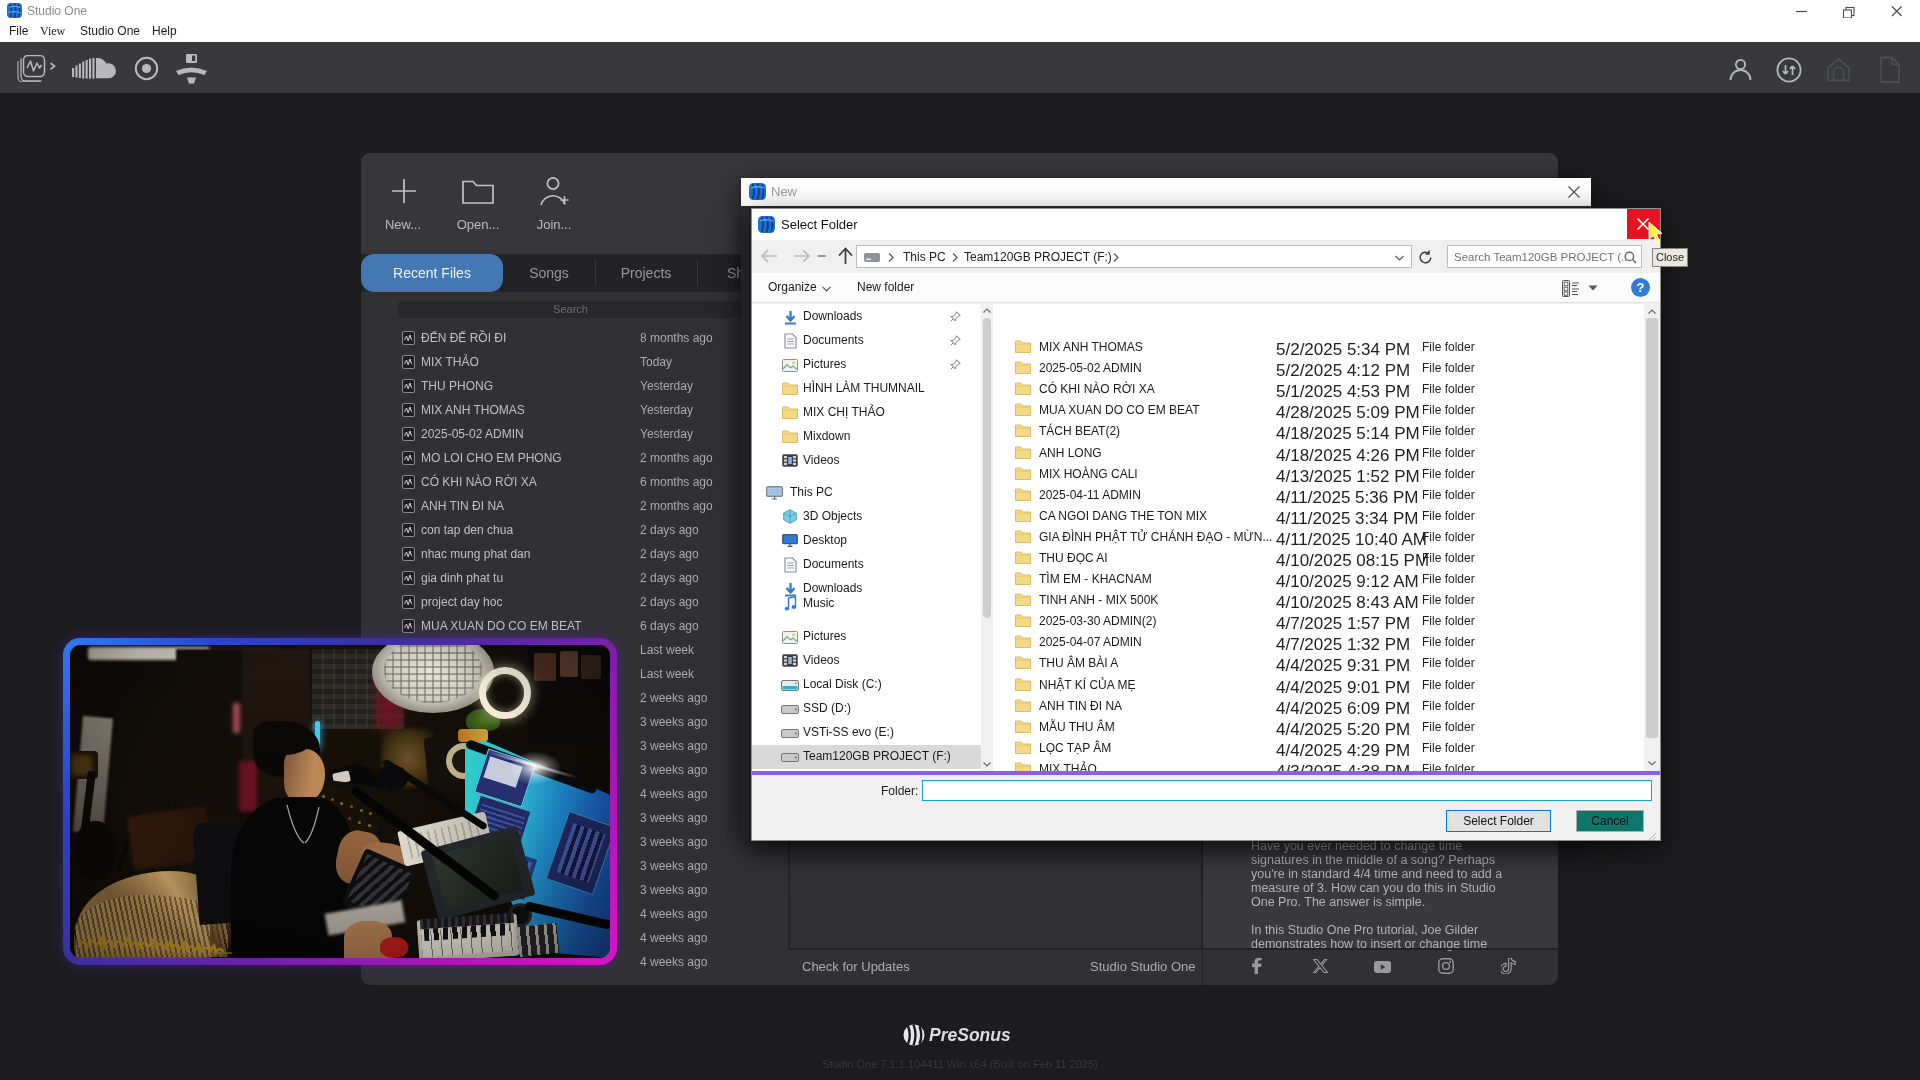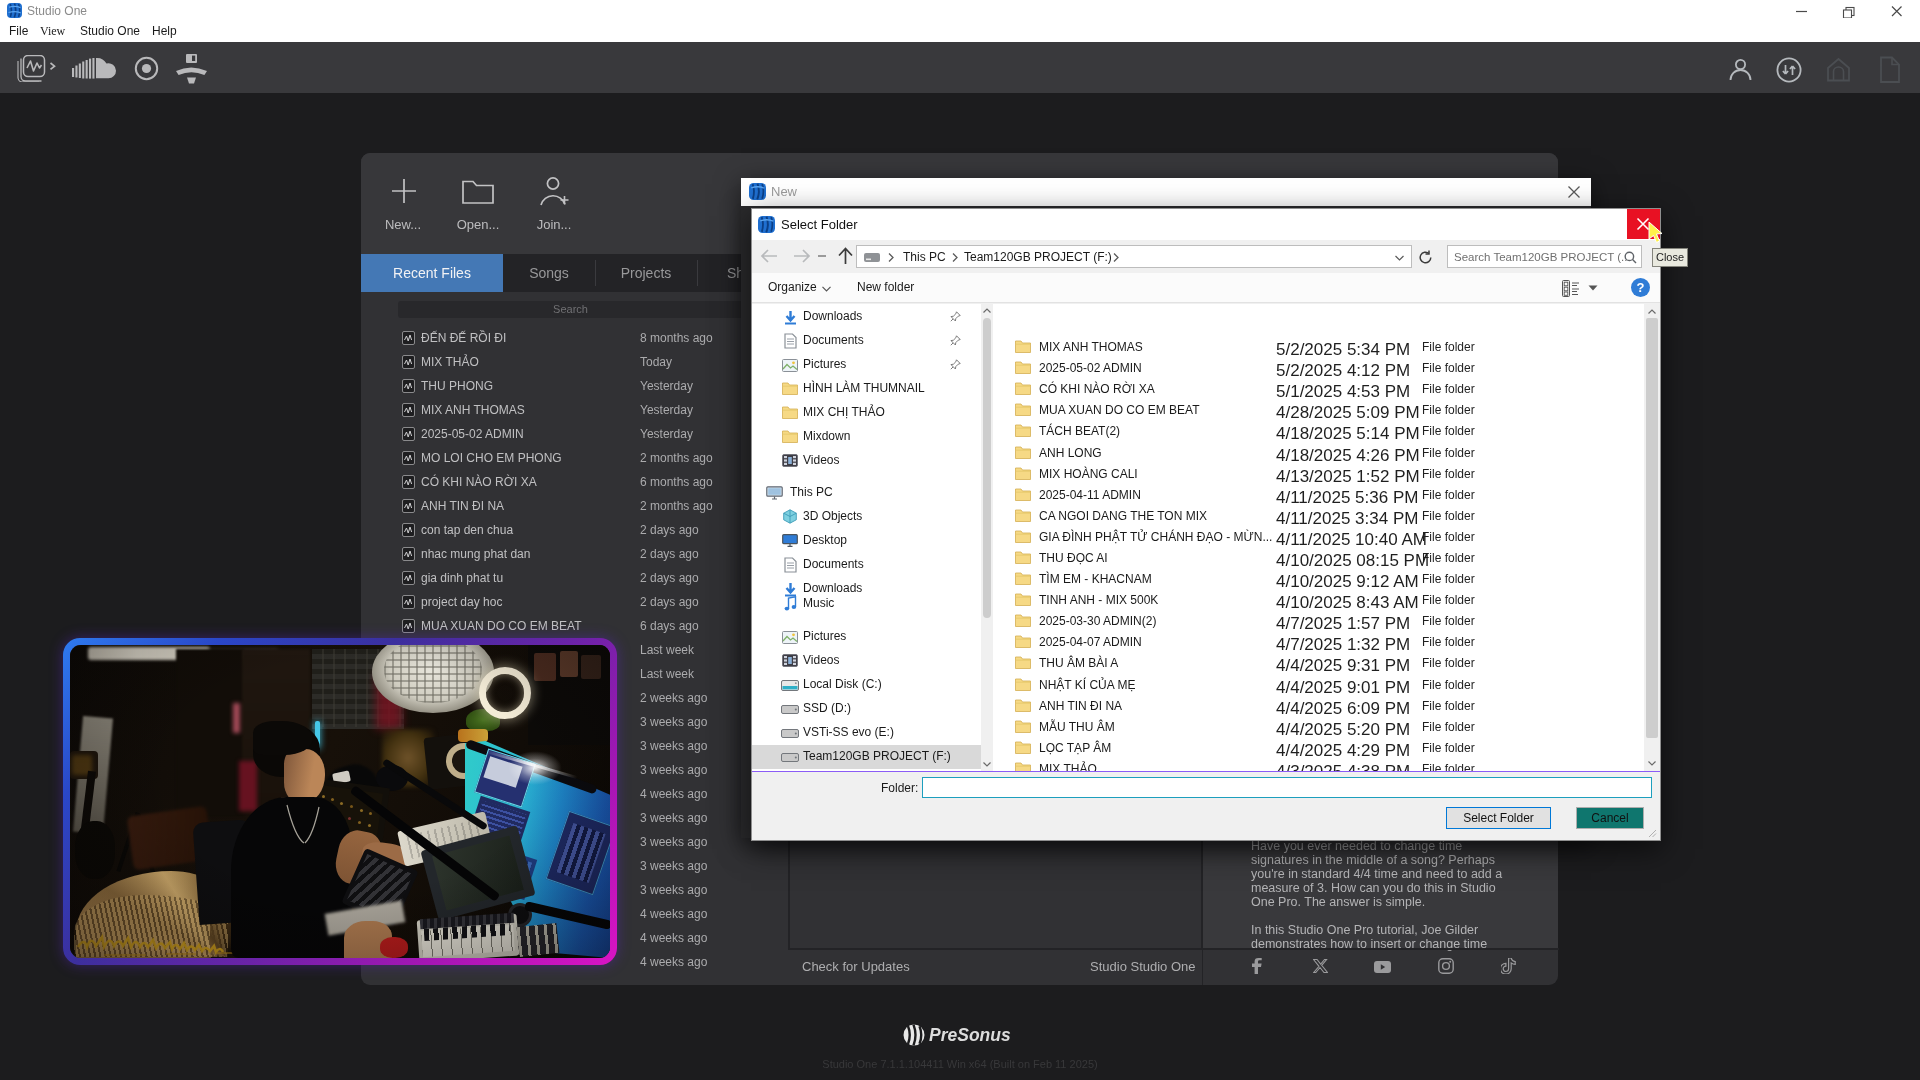--- a/index.html
+++ b/index.html
@@ -10,21 +10,21 @@
 #menubar  { position:absolute; left:0; top:21px; width:1920px; height:21px; background:#ffffff; }
 #toolbar  { position:absolute; left:0; top:42px; width:1920px; height:51px; background:#39393c; }
 .menuitem { position:absolute; top:3px; font-size:12px; color:#1b1b1b; }
 
 #panel { position:absolute; left:361px; top:153px; width:1197px; height:832px;
   background:#313134; border-radius:9px; }
 #panhead { position:absolute; left:0; top:0; width:1197px; height:101px;
   background:#37373a; border-radius:9px 9px 0 0; }
 #tabrow { position:absolute; left:0; top:101px; width:1197px; height:38px; background:#232326; }
 .tab { position:absolute; top:0; height:38px; line-height:38px; text-align:center;
-  font-size:14px; color:#98989a; }
+  font-size:14px; color:#98989a;border-radius:13px; }
 .hicon { position:absolute; color:#c2c2c4; }
 .hlabel { position:absolute; top:64px; width:80px; text-align:center; font-size:13px; color:#bcbcbe; }
 .frow-name { position:absolute; left:60px; font-size:12px; color:#c0c0c2; height:24px; line-height:24px; }
 .frow-date { position:absolute; left:279px; font-size:12px; color:#ababad; height:24px; line-height:24px; }
 .ficon { position:absolute; left:41px; width:13px; height:14px; }
 
 #newwin { position:absolute; left:741px; top:178px; width:850px; height:660px;
   background:#2a2a2c; box-shadow:0 6px 24px rgba(0,0,0,.55); }
 #newtitle { position:absolute; left:0; top:0; width:850px; height:28px; background:#ffffff; }
 #dlg { position:absolute; left:751px; top:208px; width:910px; height:633px;
@@ -869,21 +869,21 @@
    <svg class="abs" style="left:4px;top:5px" width="8" height="5" viewBox="0 0 8 5">
           <path d="M0.5 4.5 L4 1 L7.5 4.5" stroke="#6a6a6a" stroke-width="1.2" fill="none"></path>
         </svg>
    <svg class="abs" style="left:4px;top:457px" width="8" height="5" viewBox="0 0 8 5">
           <path d="M0.5 0.5 L4 4 L7.5 0.5" stroke="#6a6a6a" stroke-width="1.2" fill="none"></path>
         </svg>
    <div class="abs" style="left:2px;top:14px;width:12px;height:420px;background:#cdcdcd;border-radius:2px;"></div>
   </div>
  </div>
 
- <div class="abs" style="left:0;top:562px;width:908px;height:69px;background:#f0f0f0;border-top:1px solid #8b5cf6;">
+ <div class="abs" style="left:0;top:562px;width:908px;height:69px;background:#f0f0f0;border-top:4px solid #8b5cf6;">
    <div class="abs" style="left:129px;top:9px;font-size:12px;color:#1a1a1a;">Folder:</div>
    <div class="abs" style="left:170px;top:5px;width:730px;height:21px;background:#ffffff;border:1px solid #1d9fbe;"></div>
    <div class="abs" style="left:694px;top:35px;width:105px;height:22px;background:#e1e1e1;border:1px solid #0078d7;">
      <div style="text-align:center;font-size:12px;line-height:20px;color:#111;">Select Folder</div>
       </div>
    <div class="abs" style="left:824px;top:35px;width:68px;height:22px;background:#0f766e;border:1px solid #adadad;">
      <div style="text-align:center;font-size:12px;line-height:20px;color:#111;">Cancel</div>
       </div>
    <svg class="abs" style="left:896px;top:57px" width="9" height="9" viewBox="0 0 9 9">
      <path d="M8 1 L1 8 M8 4.5 L4.5 8 M8 8 L8 8" stroke="#b0b0b0" stroke-width="1"></path>

